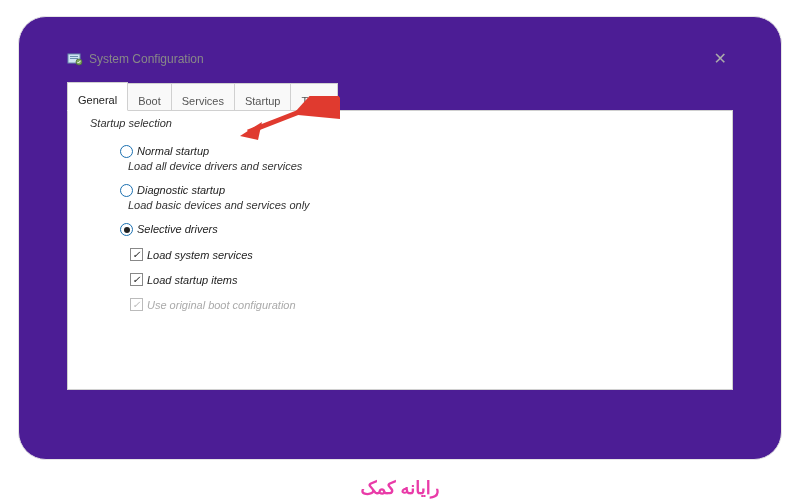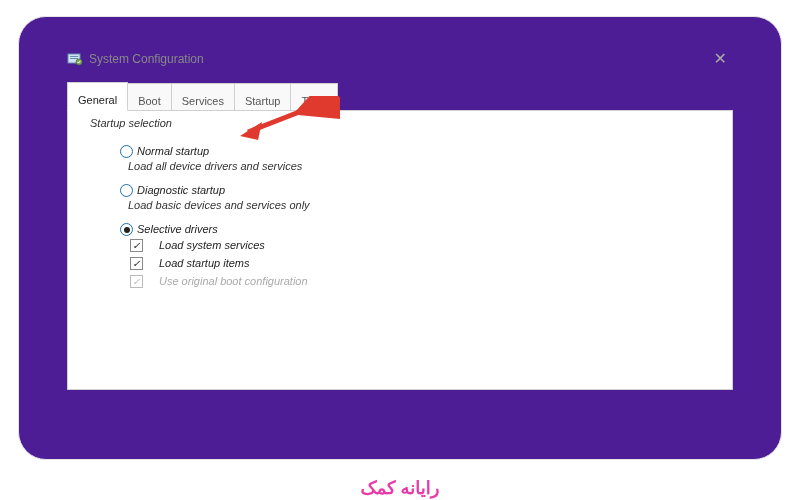--- a/index.html
+++ b/index.html
@@ -96,23 +96,23 @@
     margin: 4px 0 2px 8px;
     padding-left: 16px;
   }
   .opt-desc {
     margin: 2px 0 12px 32px;
     font-size: 11px;
     color: #333;
   }
   .chk-row {
     display: flex;
-    align-items: flex-start;
-    gap: 16px;
-    margin: 3px 0 5px 34px;
+    align-items: center;
+    gap: 4px;
+    margin: 12px 0 5px 34px;
   }
   .radio-ctrl {
     width: 13px; height: 13px;
     border: 1px solid #1a6fb0;
     border-radius: 50%;
     display: inline-flex;
     align-items: center;
     justify-content: center;
     background: #fff;
     cursor: pointer;

